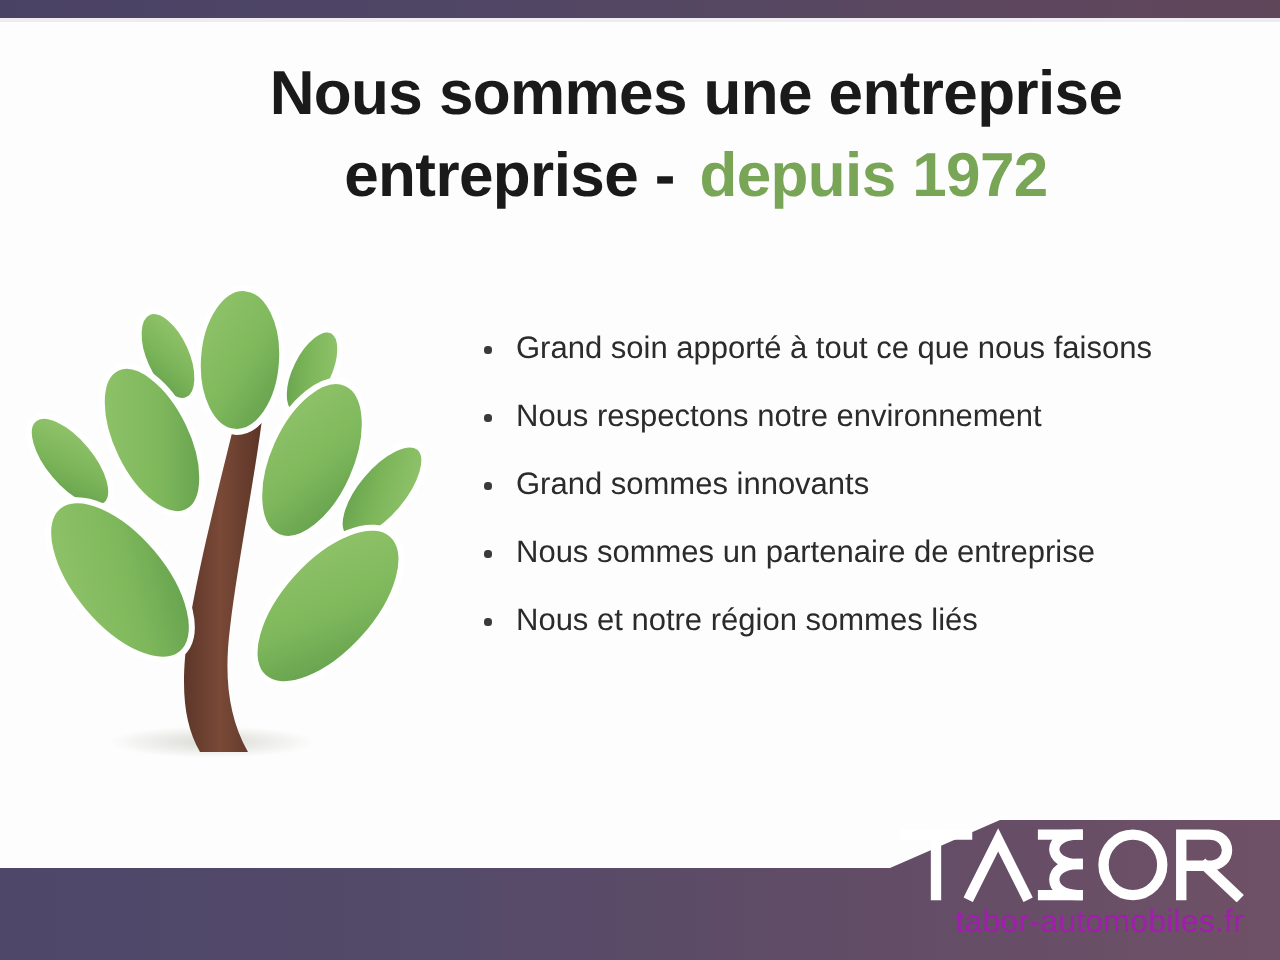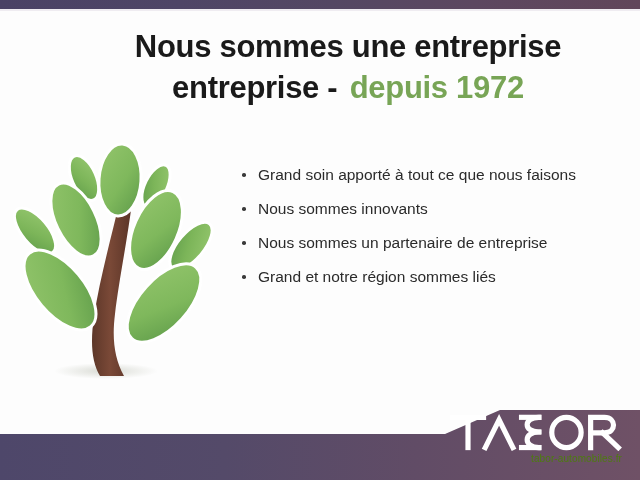--- a/index.html
+++ b/index.html
@@ -136,22 +136,22 @@
     justify-content: flex-end;
     align-items: center;
     height: 40px;
   }
   .brand-wordmark svg {
     display: block;
     height: 38px;
   }
   .brand-url {
     margin-top: 1px;
-    font-size: 10px;
-    color: #4d7c0f;
+    font-size: 16px;
+    color: #a21caf;
     letter-spacing: 0.1px;
     font-family: "Liberation Sans", sans-serif;
   }
 </style>
 </head>
 <body>
 
 <div class="slide">
 
   <div class="top-bar"></div>
@@ -214,23 +214,24 @@
 
         <ellipse cx="52" cy="152" rx="24" ry="48" transform="rotate(-40 52 152)" fill="url(#lfA)" stroke="#ffffff" stroke-width="3"></ellipse>
 
         <ellipse cx="156" cy="165" rx="24" ry="48" transform="rotate(42 156 165)" fill="url(#lfA)" stroke="#ffffff" stroke-width="3"></ellipse>
       </g>
     </svg>
   </div>
 
   <ul class="bullet-list">
     <li><span class="dot"></span><span>Grand soin apporté à tout ce que nous faisons</span></li>
-    <li><span class="dot"></span><span>Nous sommes innovants</span></li>
+    <li><span class="dot"></span><span>Nous respectons notre environnement</span></li>
+    <li><span class="dot"></span><span>Grand sommes innovants</span></li>
     <li><span class="dot"></span><span>Nous sommes un partenaire de entreprise</span></li>
-    <li><span class="dot"></span><span>Grand et notre région sommes liés</span></li>
+    <li><span class="dot"></span><span>Nous et notre région sommes liés</span></li>
   </ul>
 
   <div class="footer">
     <svg viewBox="0 0 640 80" xmlns="http://www.w3.org/2000/svg" aria-hidden="true" preserveAspectRatio="none">
       <defs>
         <linearGradient id="ftg" x1="0" y1="0" x2="1" y2="0">
           <stop offset="0%" stop-color="#4e476a"></stop>
           <stop offset="35%" stop-color="#544a69"></stop>
           <stop offset="65%" stop-color="#614c66"></stop>
           <stop offset="100%" stop-color="#6f5166"></stop>

